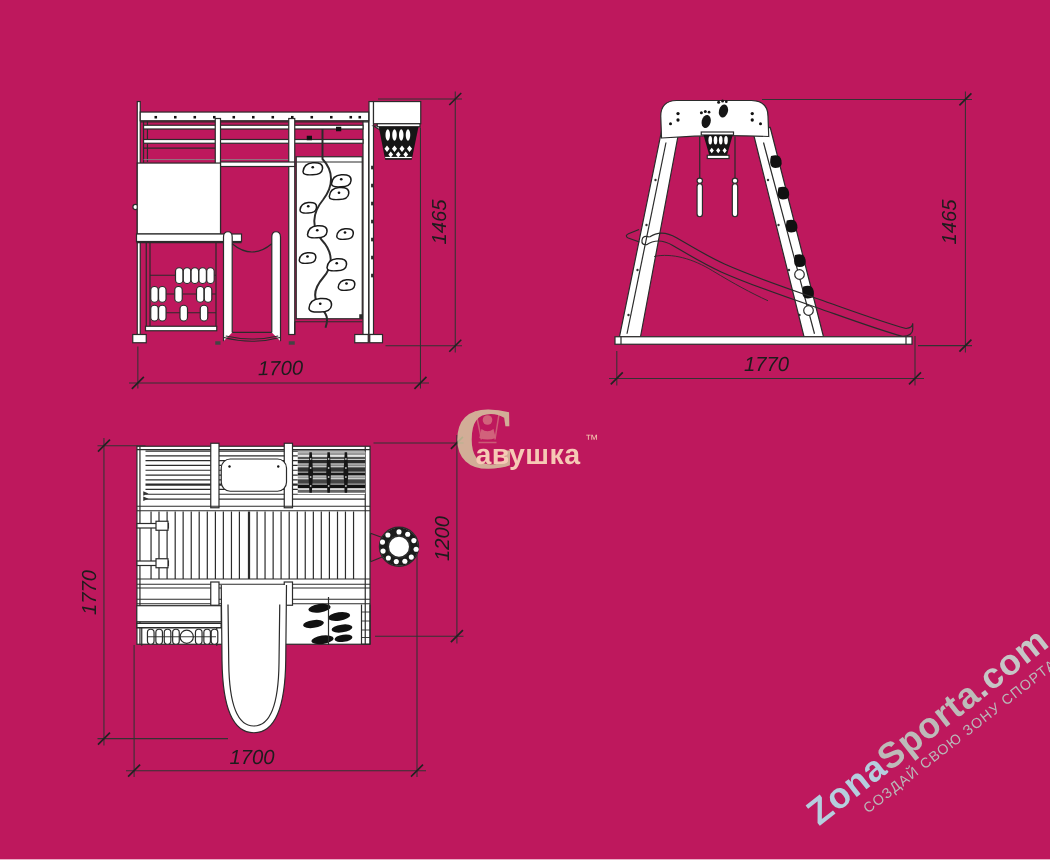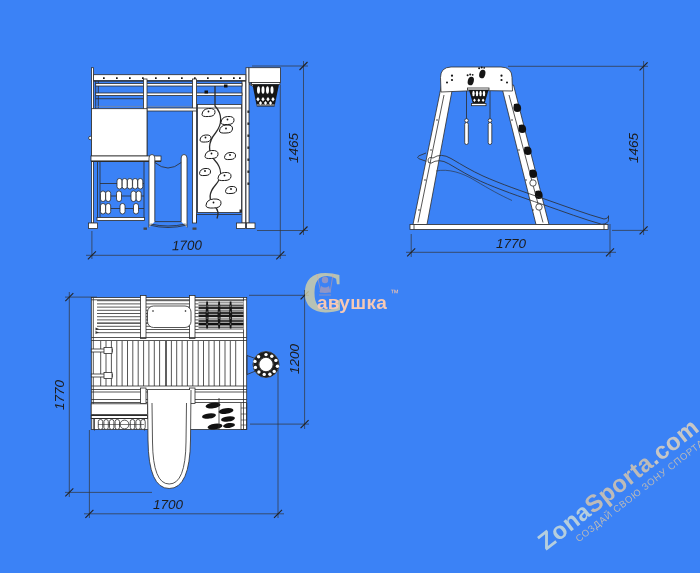--- a/index.html
+++ b/index.html
@@ -1,16 +1,16 @@
 <!DOCTYPE html>
 <html><head>
 <meta charset="utf-8">
 <style>
   html,body{margin:0;padding:0;background:#ffffff;}
-  .page{position:relative;width:700px;height:573px;background:#3b82f6;overflow:hidden;
+  .page{position:relative;width:700px;height:573px;background:#be185d;overflow:hidden;
         font-family:"Liberation Sans", sans-serif;}
   svg{position:absolute;left:0;top:0;}
   .dim{font-family:"Liberation Sans", sans-serif;font-style:italic;font-size:13.5px;fill:#1c1c1c;}
 </style>
 </head>
 <body>
 <div class="page">
 <svg width="700" height="573" viewBox="0 0 700 573">
 <g style="mix-blend-mode:multiply">
         <rect width="1" height="1" fill="#ffffff"></rect>

